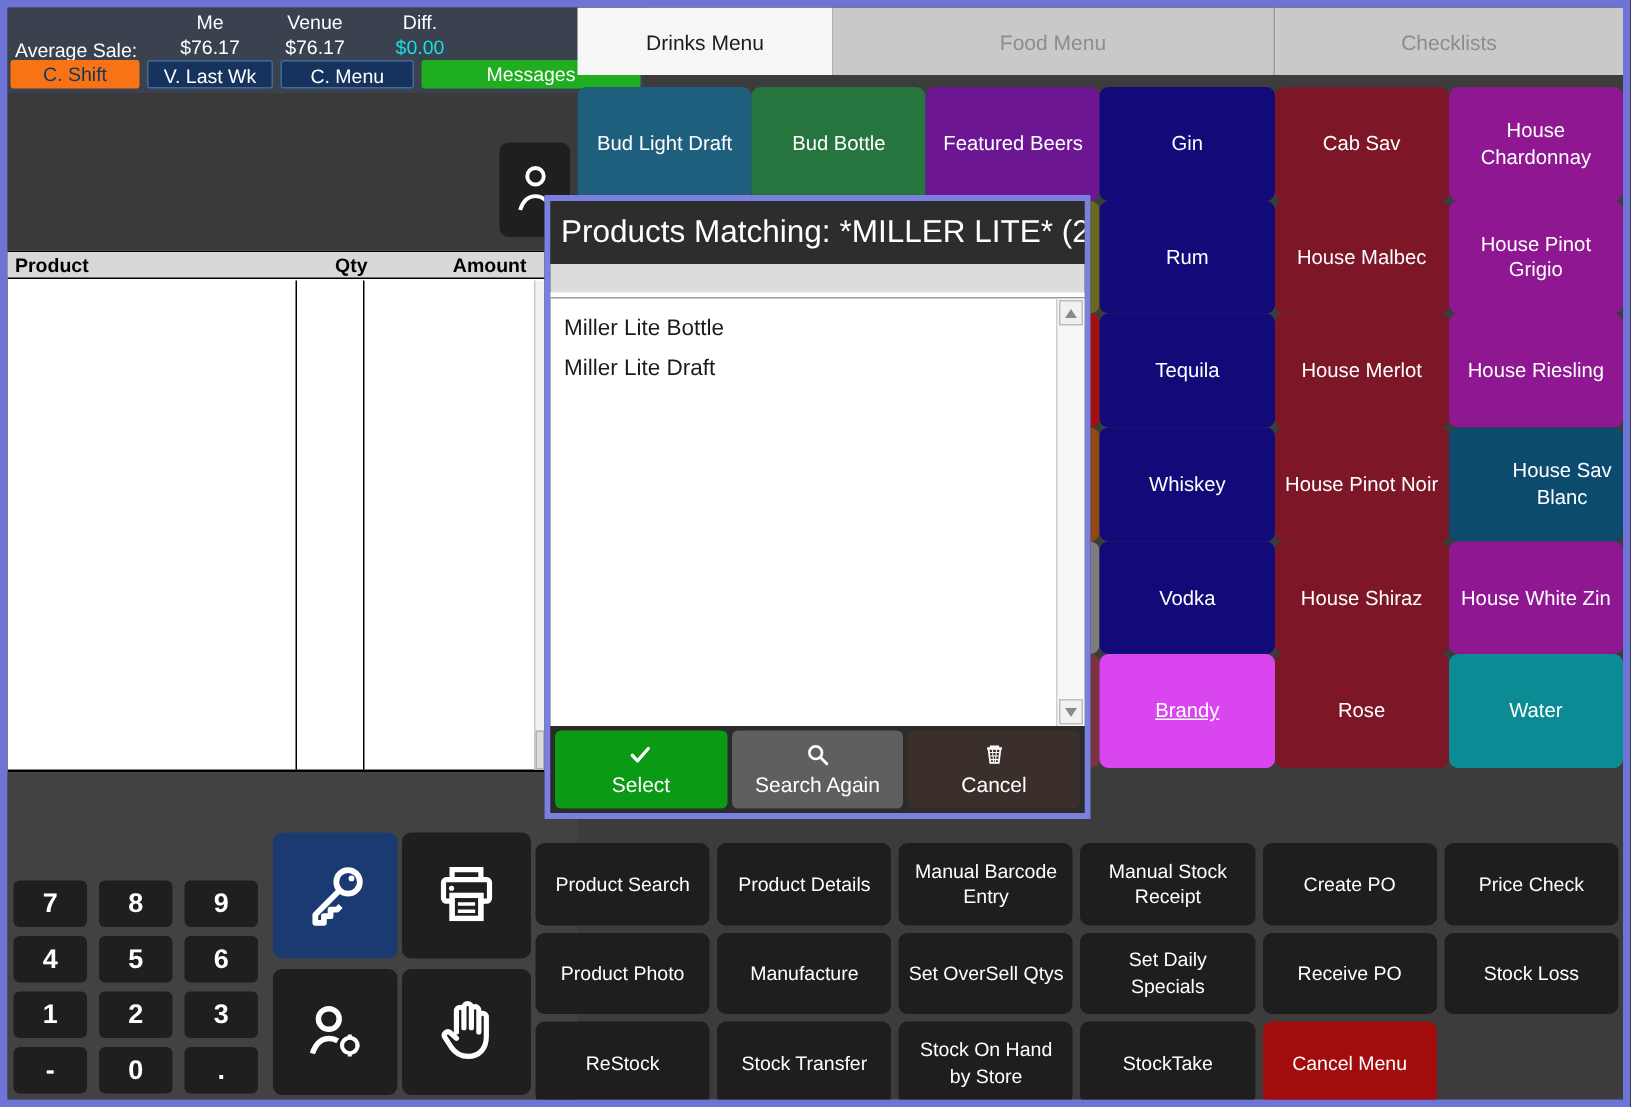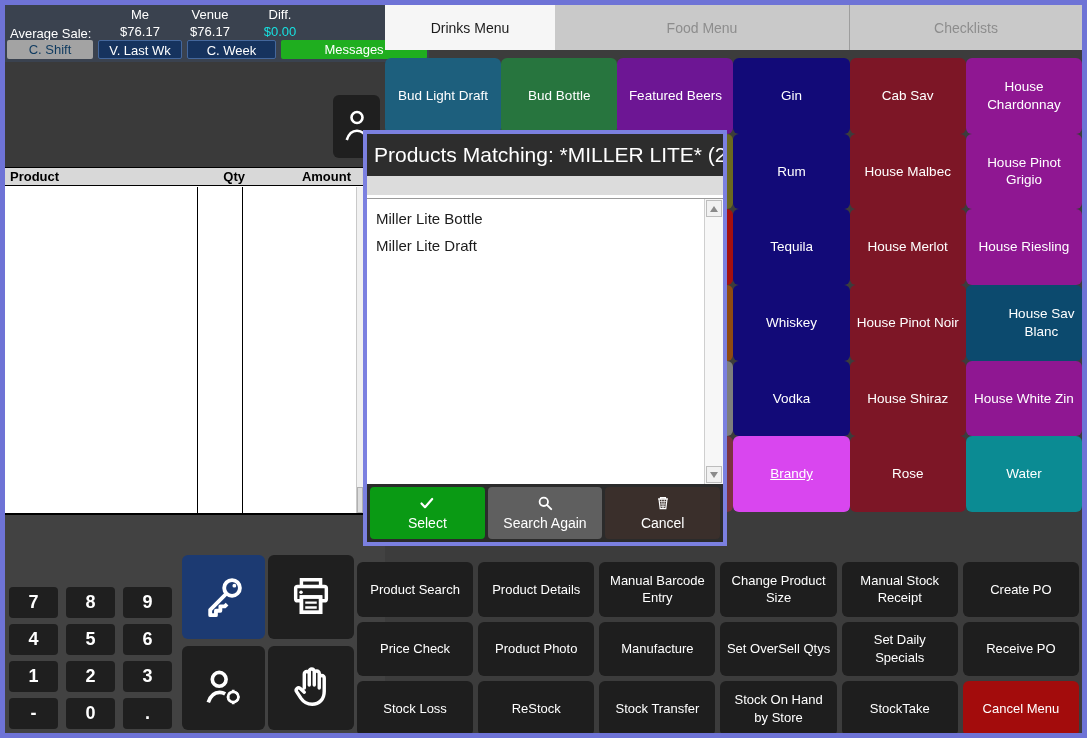--- a/index.html
+++ b/index.html
@@ -104,23 +104,23 @@
       <span>Venue</span>
       <span>Diff.</span>
     </div>
     <div class="stats-label">Average Sale:</div>
     <div class="stats-row stats-vals">
       <span>$76.17</span>
       <span>$76.17</span>
       <span class="diff-val">$0.00</span>
     </div>
     <div class="stats-btns" id="stats-btns">
-        <button class="stats-btn" style="background: #a3a3a3; color: rgb(14, 58, 95);">C. Shift</button>
+        <button class="stats-btn" style="background: #f97316; color: rgb(14, 58, 95);">C. Shift</button>
         <button class="stats-btn" style="background: rgb(22, 51, 94); color: rgb(255, 255, 255);">V. Last Wk</button>
-        <button class="stats-btn" style="background: rgb(22, 51, 94); color: rgb(255, 255, 255);">C. Week</button>
+        <button class="stats-btn" style="background: rgb(22, 51, 94); color: rgb(255, 255, 255);">C. Menu</button>
         <button class="stats-btn" style="background: rgb(31, 174, 31); color: rgb(255, 255, 255);">Messages</button>
       </div>
   </div>
 
   <div class="left-main">
     <button class="customer-btn">
       <span>
         <svg viewBox="0 0 24 30" fill="none" stroke="#fff" stroke-width="2.1">
           <circle cx="12" cy="9" r="4.4"></circle>
           <path d="M3.8 27c1.6-5.2 4.8-7.4 8.2-7.4s6.6 2.2 8.2 7.4"></path>
@@ -234,21 +234,20 @@
       <button class="drink-cell" style="background: rgb(124, 51, 64);"></button>
       <button class="drink-cell" style="background: #d946ef; text-decoration: underline;">Brandy</button>
       <button class="drink-cell" style="background: rgb(125, 22, 38);">Rose</button>
       <button class="drink-cell" style="background: rgb(11, 139, 147);">Water</button>
     </div>
 
   <div class="action-grid" id="action-grid">
       <button class="action-btn">Product Search</button>
       <button class="action-btn">Product Details</button>
       <button class="action-btn">Manual Barcode Entry</button>
-      <button class="action-btn">Change Product Size</button>
       <button class="action-btn">Manual Stock Receipt</button>
       <button class="action-btn bold">Create PO</button>
       <button class="action-btn">Price Check</button>
       <button class="action-btn">Product Photo</button>
       <button class="action-btn">Manufacture</button>
       <button class="action-btn">Set OverSell Qtys</button>
       <button class="action-btn">Set Daily Specials</button>
       <button class="action-btn">Receive PO</button>
       <button class="action-btn">Stock Loss</button>
       <button class="action-btn">ReStock</button>

